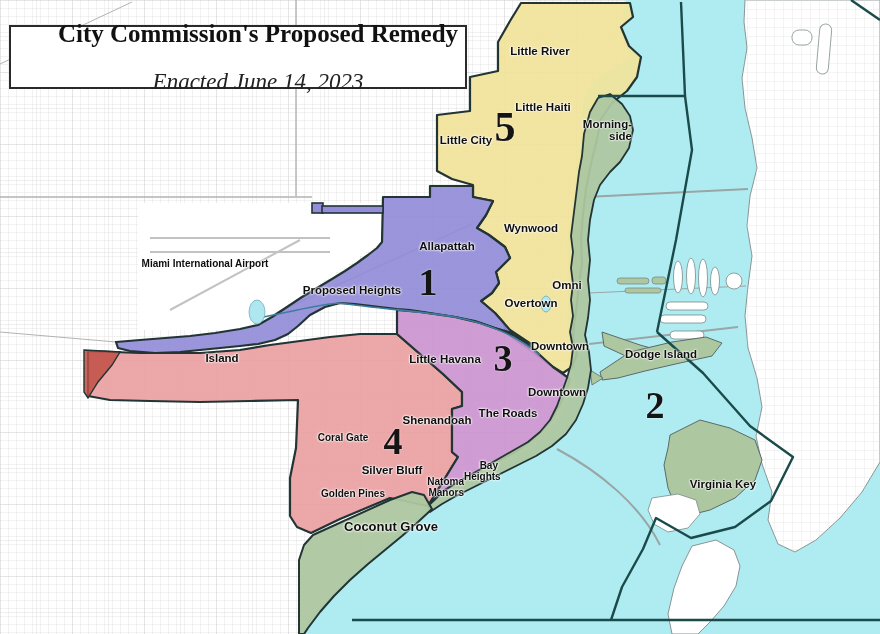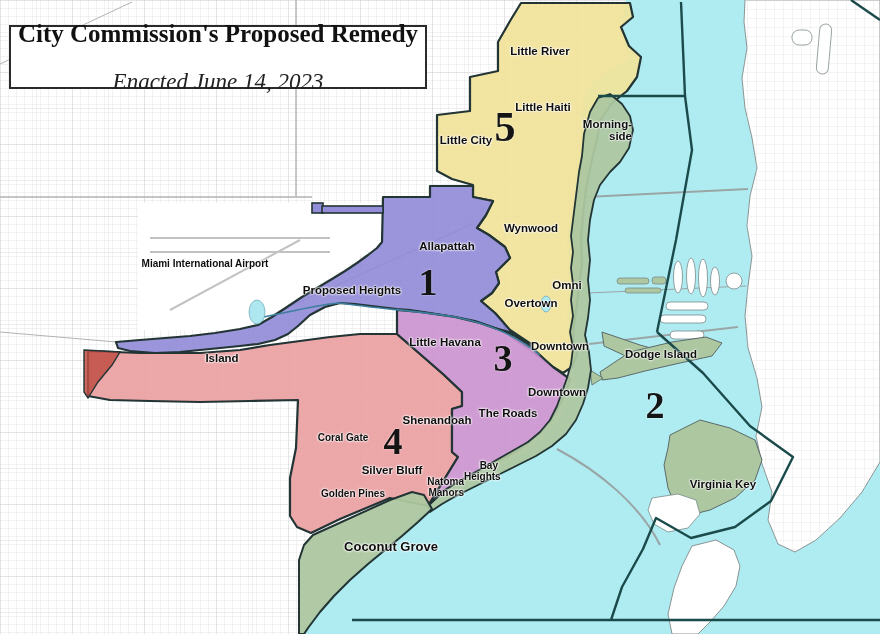--- a/index.html
+++ b/index.html
@@ -11,21 +11,21 @@
        text-shadow:0 0 2px #fff,0 0 2px #fff,0 0 3px rgba(255,255,255,.9);}
   .lbl.sm{font-size:10px;}
   .lbl.wrap{white-space:normal;}
   .lbl.big{font-size:13px;}
   .dnum{position:absolute;transform:translate(-50%,-50%);
         font-family:"Liberation Serif",serif;font-weight:bold;font-size:38px;color:#141414;
         text-shadow:0 0 2px rgba(255,255,255,.7);}
   .dnum.n5{font-size:42px;}
   #titlebox{position:absolute;left:9px;top:25px;width:414px;height:60px;background:#fff;
             border:2px solid #2a2a2a;text-align:center;display:flex;flex-direction:column;
-            justify-content:center;gap:1px;}
+            justify-content:center;gap:1px;padding-left:40px;}
   #titlebox .t1{font-family:"Liberation Serif",serif;font-weight:bold;font-size:25px;color:#111;}
   #titlebox .t2{font-family:"Liberation Serif",serif;font-style:italic;font-size:23px;color:#222;margin-top:20px;}
 </style>
 </head>
 <body>
 
 <div id="stage">
 
   <svg id="basemap" width="880" height="634" viewBox="0 0 880 634">
     <defs>
@@ -171,23 +171,23 @@
   <div class="lbl" style="left:531px;top:303px">Overtown</div>
   <div class="lbl" style="left:560px;top:346px">Downtown</div>
 
   <div class="lbl" style="left:447px;top:246px">Allapattah</div>
   <div class="lbl" style="left:352px;top:290px">Proposed Heights</div>
 
   <div class="lbl wrap" style="left:604px;top:130px;width:56px">Morning-side</div>
   <div class="lbl" style="left:567px;top:285px">Omni</div>
   <div class="lbl" style="left:661px;top:354px">Dodge Island</div>
   <div class="lbl" style="left:723px;top:484px">Virginia Key</div>
-  <div class="lbl big" style="left:391px;top:547px">Coconut Grove</div>
-
-  <div class="lbl" style="left:445px;top:342px">Little Havana</div>
+  <div class="lbl big" style="left:391px;top:527px">Coconut Grove</div>
+
+  <div class="lbl" style="left:445px;top:359px">Little Havana</div>
   <div class="lbl" style="left:508px;top:413px">The Roads</div>
   <div class="lbl" style="left:557px;top:392px">Downtown</div>
   <div class="lbl sm wrap" style="left:481px;top:471px;width:34px">Bay Heights</div>
   <div class="lbl sm wrap" style="left:445px;top:487px;width:38px">Natoma Manors</div>
 
   <div class="lbl" style="left:222px;top:358px">Island</div>
   <div class="lbl sm" style="left:343px;top:438px">Coral Gate</div>
   <div class="lbl" style="left:437px;top:420px">Shenandoah</div>
   <div class="lbl" style="left:392px;top:470px">Silver Bluff</div>
   <div class="lbl sm" style="left:353px;top:494px">Golden Pines</div>

